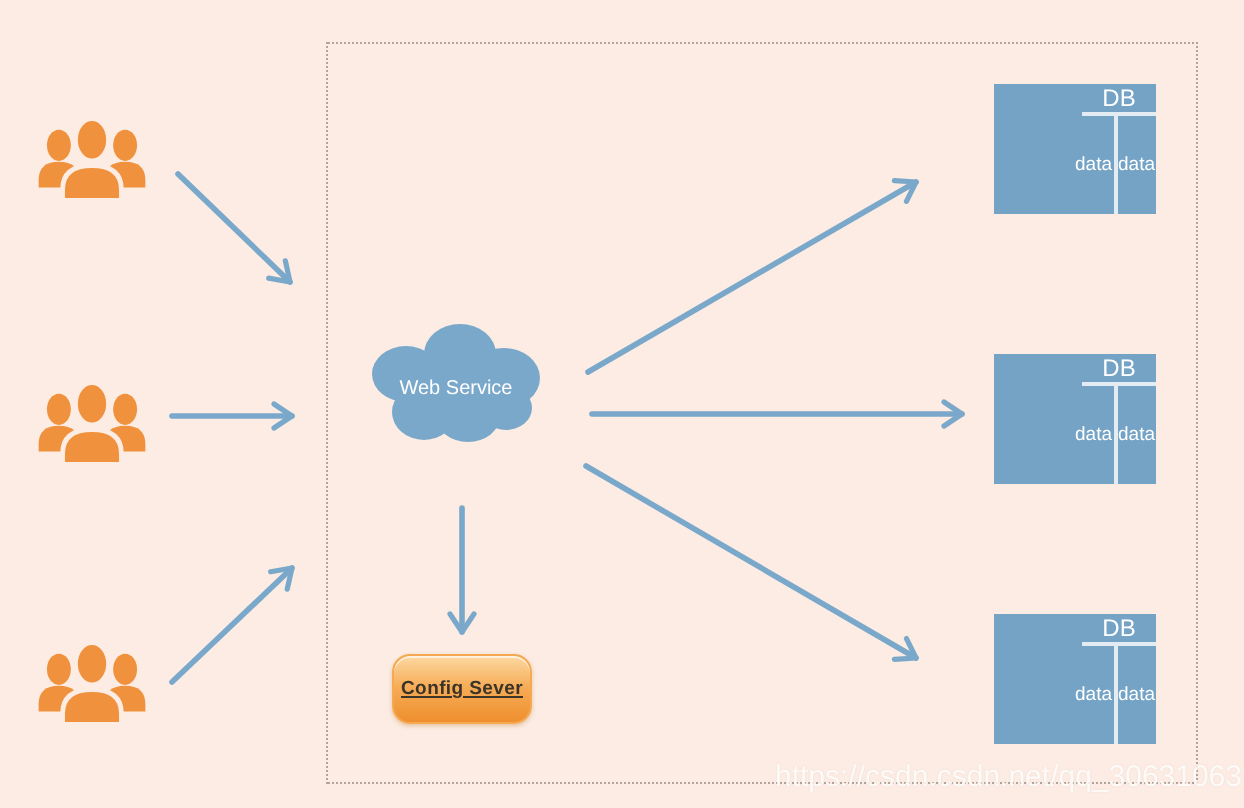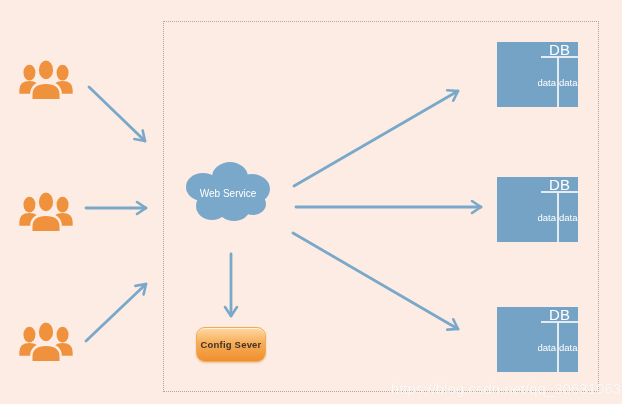--- a/index.html
+++ b/index.html
@@ -55,20 +55,21 @@
     border: 1px solid #f5a953;
     background: linear-gradient(#fdd9a2 0%, #f6ab55 48%, #ef8f2f 100%);
     box-shadow: inset 0 1px 0 rgba(255,255,255,0.65), 0 1px 2px rgba(190,120,40,0.35);
     display: flex;
     align-items: center;
     justify-content: center;
     font-size: 9.5px;
     font-weight: 700;
     color: #3c3429;
     letter-spacing: 0.2px;
+    text-decoration: underline;
   }
   .db-box {
     position: absolute;
     left: 497px;
     width: 81px; height: 65px;
     background: #74a3c6;
     box-sizing: border-box;
     display: flex;
     flex-direction: column;
     color: #ffffff;
@@ -76,21 +77,21 @@
   .db-1 { top: 42px; }
   .db-2 { top: 177px; }
   .db-3 { top: 307px; }
   .db-header {
     height: 14px;
     flex: 0 0 14px;
     border-bottom: 2px solid #e3ecf2;
     display: flex;
     align-items: center;
     justify-content: center;
-    font-size: 15px;
+    font-size: 12px;
     margin-left: 44px;
   }
   .db-body { flex: 1; display: flex; padding-left: 40px; }
   .db-cell {
     flex: 1;
     display: flex;
     align-items: center;
     justify-content: center;
     font-size: 9.5px;
   }
@@ -205,15 +206,15 @@
     </div>
   </div>
   <div class="db-box db-3">
     <div class="db-header">DB</div>
     <div class="db-body">
       <div class="db-cell first">data</div>
       <div class="db-cell">data</div>
     </div>
   </div>
 
-  <div class="watermark">https://blog.csdn.net/qq_30631063</div>
+  <div class="watermark">https://csdn.csdn.net/qq_30631063</div>
 
 </div>
 
 </body></html>

